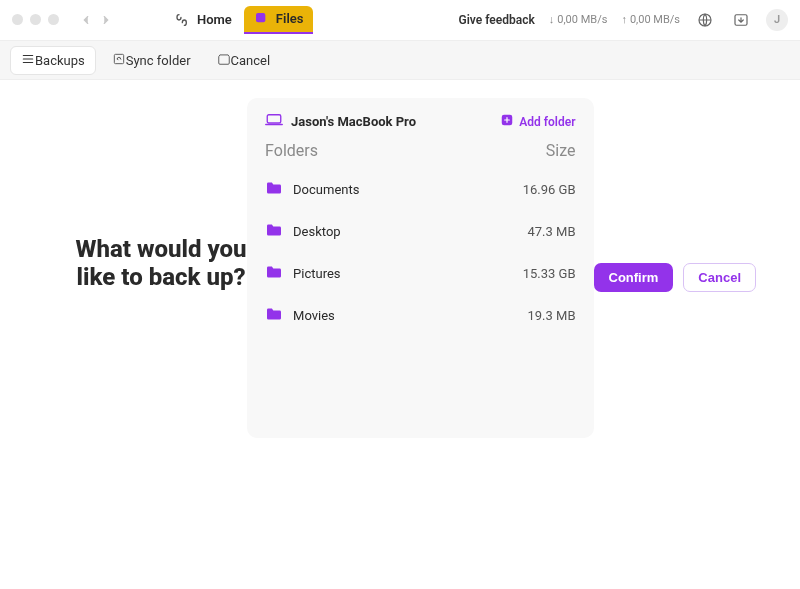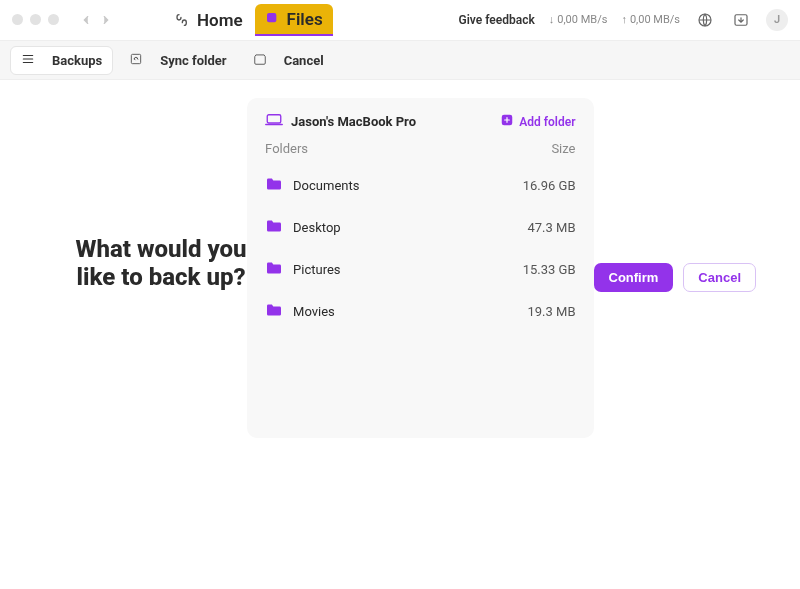--- a/index.html
+++ b/index.html
@@ -20,54 +20,54 @@
       border-bottom: 1px solid transparent;
     }
     .traffic-lights { display: flex; gap: 7px; margin-right: 8px; }
     .traffic-dot { width: 11px; height: 11px; border-radius: 50%; background: #e2e2e2; }
     .nav-arrows { display: flex; gap: 6px; align-items: center; color: #c9c9c9; margin-right: 40px; }
     .nav-arrow svg { display:block; }
     .main-tabs { display: flex; gap: 2px; align-items: center; }
     .main-tab {
       display: flex; align-items: center; gap: 6px;
       padding: 5px 10px; border-radius: 6px;
-      font-size: 17px; font-weight: 600; cursor: pointer;
+      font-size: 13px; font-weight: 600; cursor: pointer;
     }
     .main-tab.active { background: #eab308; color: #2a2a2a; border-bottom: 2px solid #9333ea; border-radius: 6px 6px 0 0;}
     .main-tab .icon16 { width:16px; height:16px; display:flex; align-items:center; justify-content:center; }
     .main-tab.active .icon16 svg path, .main-tab.active .icon16 svg rect { fill:#9333ea; }
     .spacer { flex: 1; }
     .right-tools { display: flex; align-items: center; gap: 14px; font-size: 12px; color: #555; }
     .speed { display: flex; align-items: center; gap: 3px; color: #888; font-size: 11px; }
     .iconbtn { display:flex; width:22px; height:22px; align-items:center; justify-content:center; color:#666; cursor:pointer;}
     .avatar { width:22px; height:22px; border-radius:50%; background:#eee; display:flex; align-items:center; justify-content:center; font-size:11px; color:#999; font-weight:600;}
     .subbar {
       height: 40px; background: #f6f6f6; border-top:1px solid #eee; border-bottom:1px solid #eee;
       display:flex; align-items:center; padding: 0 10px; gap: 6px;
     }
     .pill {
-      display:flex; align-items:center; gap:17px; padding:5px 10px; border-radius:6px;
-      font-size:13px; font-weight:700; color:#333; cursor:pointer;
+      display:flex; align-items:center; gap:0; padding:5px 10px; border-radius:6px;
+      font-size:13px; font-weight:400; color:#333; cursor:pointer;
     }
     .pill.active { background:#fff; border:1px solid #e5e5e5; }
     .page {
       padding: 18px 44px 0 32px;
       display:flex; align-items:center;margin-left:43px;
     }
     .headline { font-size: 24px; font-weight: 800; color:#2a2a2a; margin: 10px 0 20px; text-align:center; }
     .card {
       width: 660px; background:#f8f8f8; border-radius:10px;
       padding: 14px 18px 18px; min-height: 340px;
     }
     .card-header {
       display:flex; align-items:center; gap:8px; padding-bottom: 10px;
     }
     .device-name { font-size:13px; font-weight:700; }
     .add-folder { display:flex; align-items:center; gap:5px; color:#9333ea; font-size:12px; font-weight:600; cursor:pointer;}
-    .table-head { display:flex; justify-content:space-between; color:#8a8a8a; font-size:13px; padding: 0 0 8px 0; }
+    .table-head { display:flex; justify-content:space-between; color:#8a8a8a; font-size:16px; padding: 0 0 8px 0; }
     .row {
       display:flex; align-items:center; justify-content:space-between;
       padding: 12px 0; border-top:1px solid transparent;
       font-size:13px; color:#2a2a2a;
     }
     .row-left { display:flex; align-items:center; gap:10px; }
     .folder-icon { width:18px; height:14px; }
     .size { color:#555; font-size:13px; }
     .footer {
       display:flex; gap:10px; justify-content:center; margin-top:18px;

